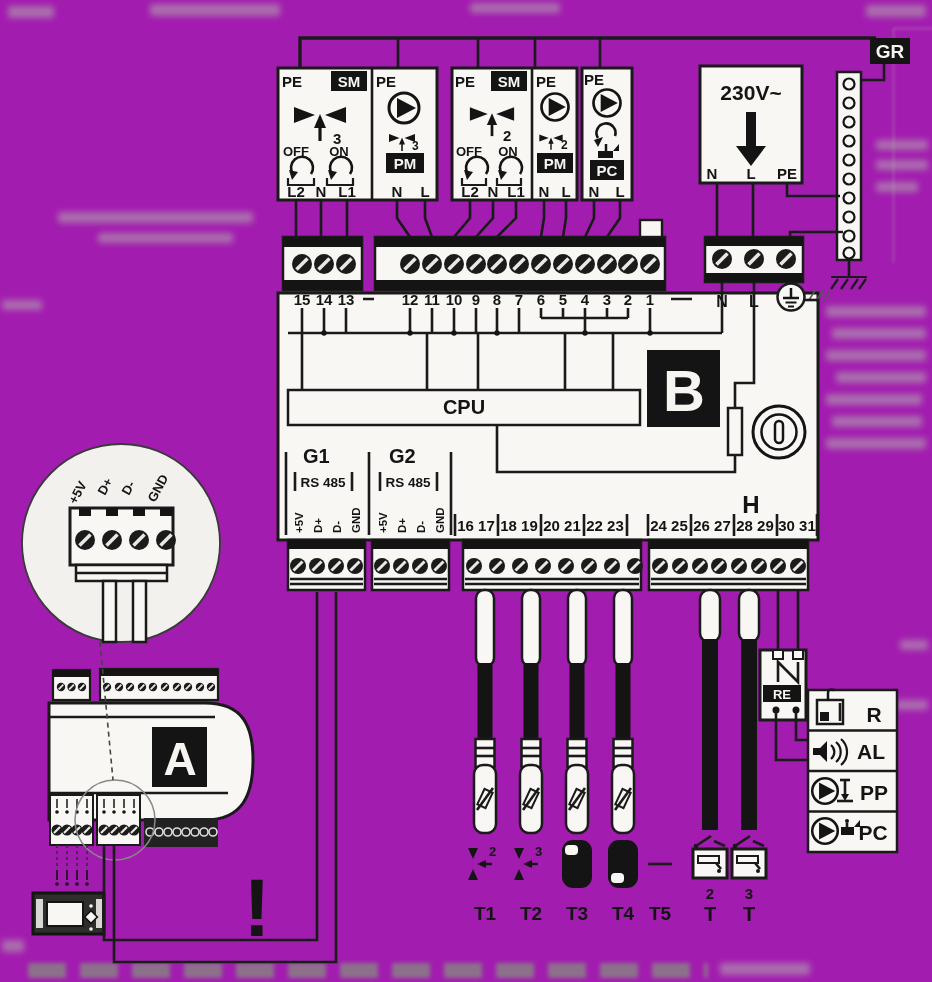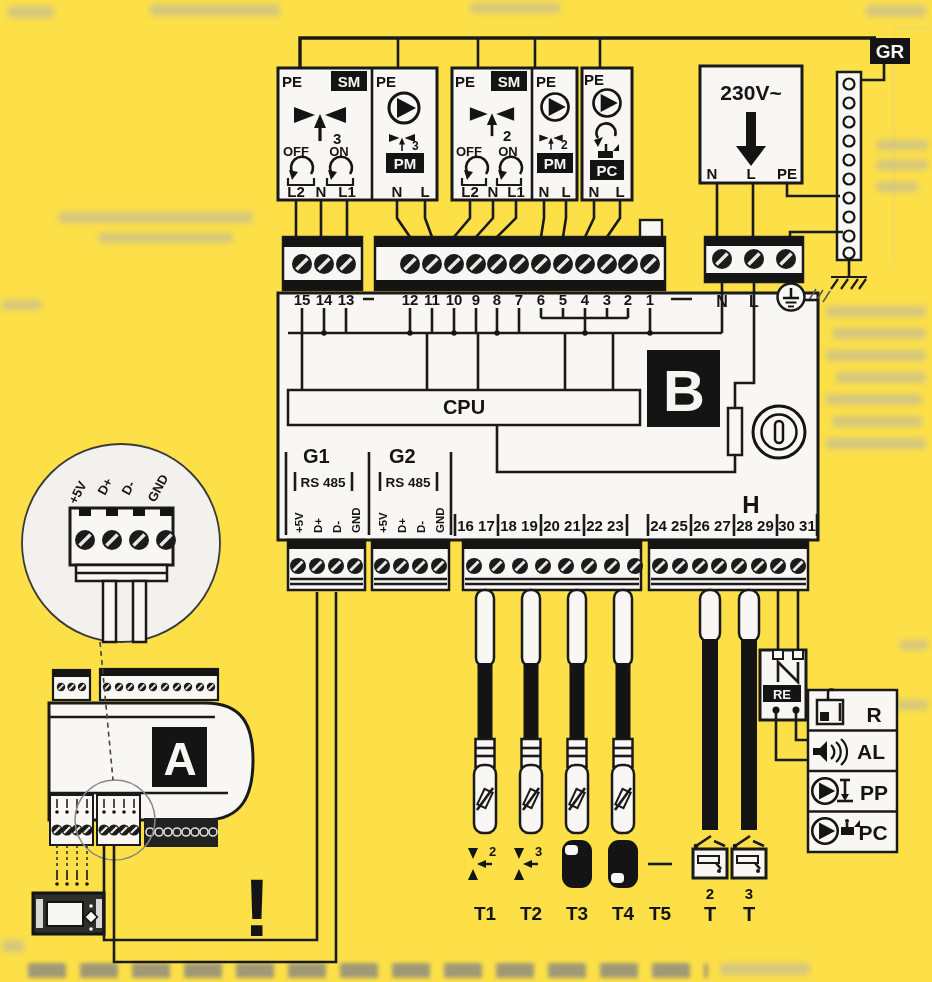--- a/index.html
+++ b/index.html
@@ -1,16 +1,16 @@
 <!DOCTYPE html>
 <html><head>
 <meta charset="utf-8">
 <style>
   html,body{margin:0;padding:0;background:#cfcecb;}
-  .canvas{position:relative;width:932px;height:982px;background:#fde047;overflow:hidden;
+  .canvas{position:relative;width:932px;height:982px;background:#a21caf;overflow:hidden;
           font-family:"Liberation Sans",sans-serif;}
   .bleed{position:absolute;background:#b3b2ad;filter:blur(3px);opacity:.55;border-radius:2px;}
   .bleed.dark{background:#8d8c88;opacity:.8;filter:blur(2px);}
   .bleed.words{background:repeating-linear-gradient(90deg,#888783 0 38px,rgba(0,0,0,0) 38px 52px);}
   .ghosttable{position:absolute;border-left:1.5px solid #bdbcb7;border-top:1.5px solid #c3c2bd;
               opacity:.5;filter:blur(1.5px);}
   svg{position:absolute;left:0;top:0;}
   svg text{fill:#141414;font-weight:bold;font-family:"Liberation Sans",sans-serif;}
   .wt{fill:#f6f5f2;}
   .w{stroke:#1a1a1a;stroke-width:2.6;fill:none;}

